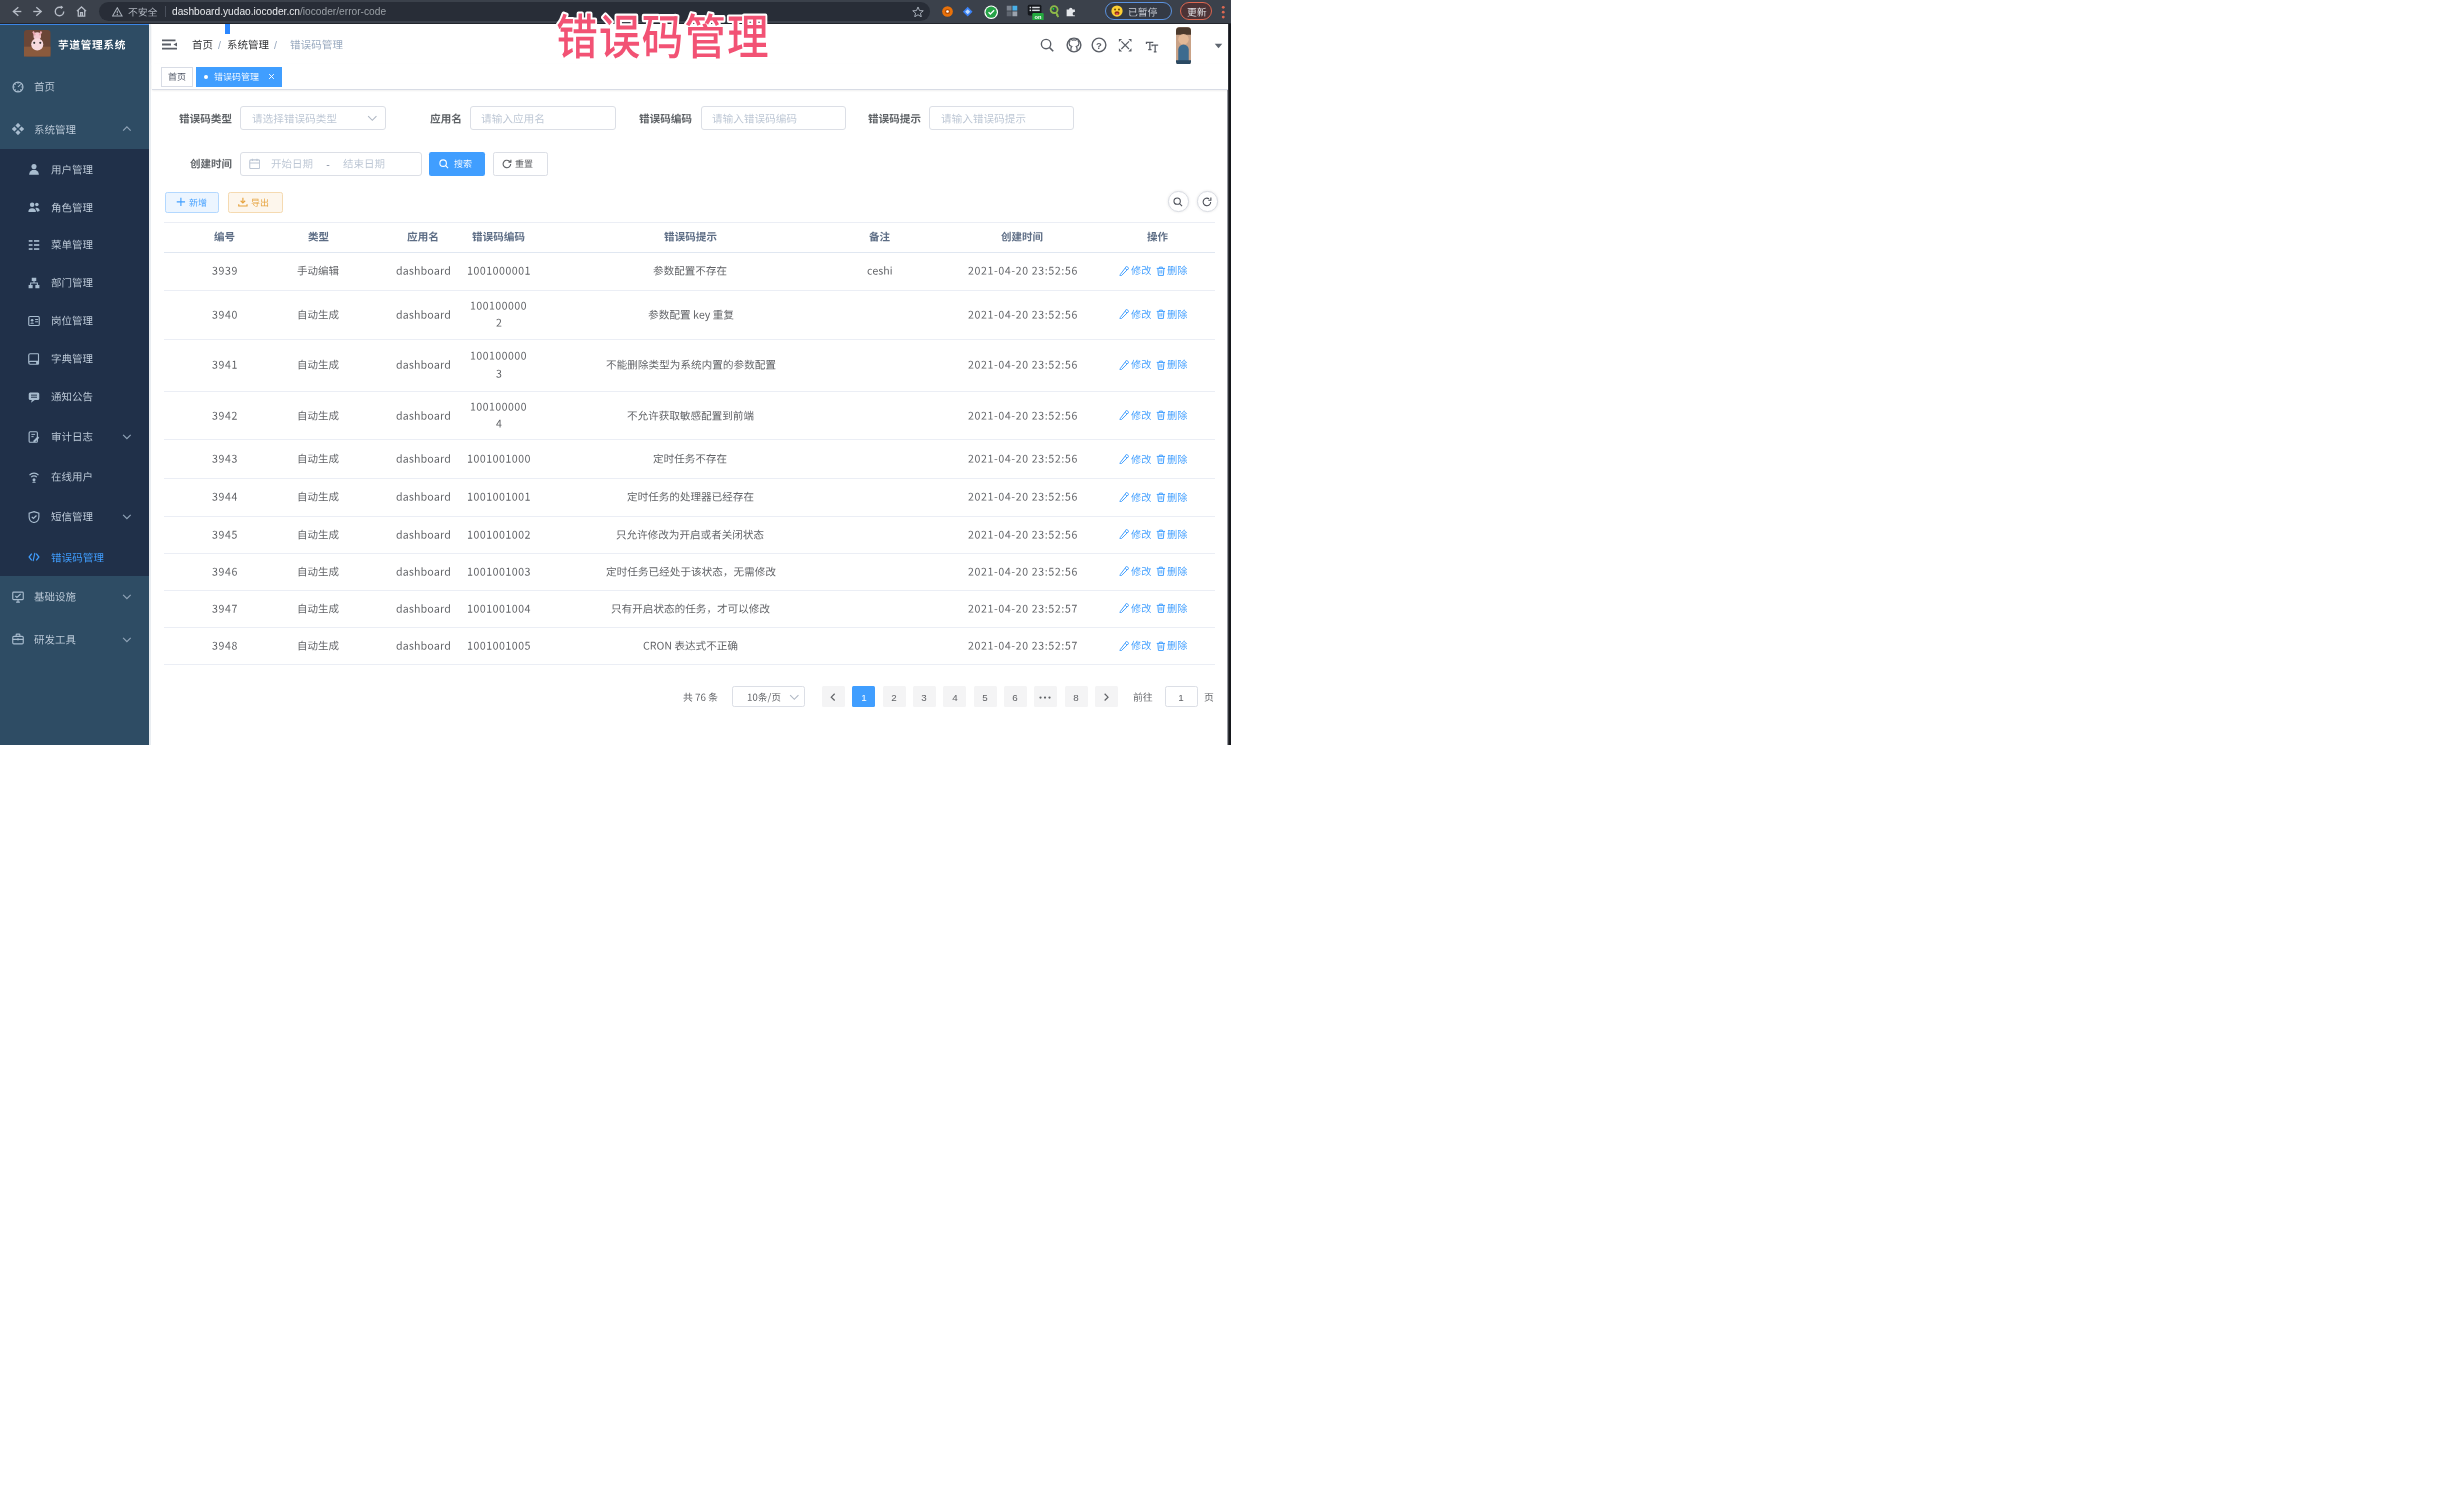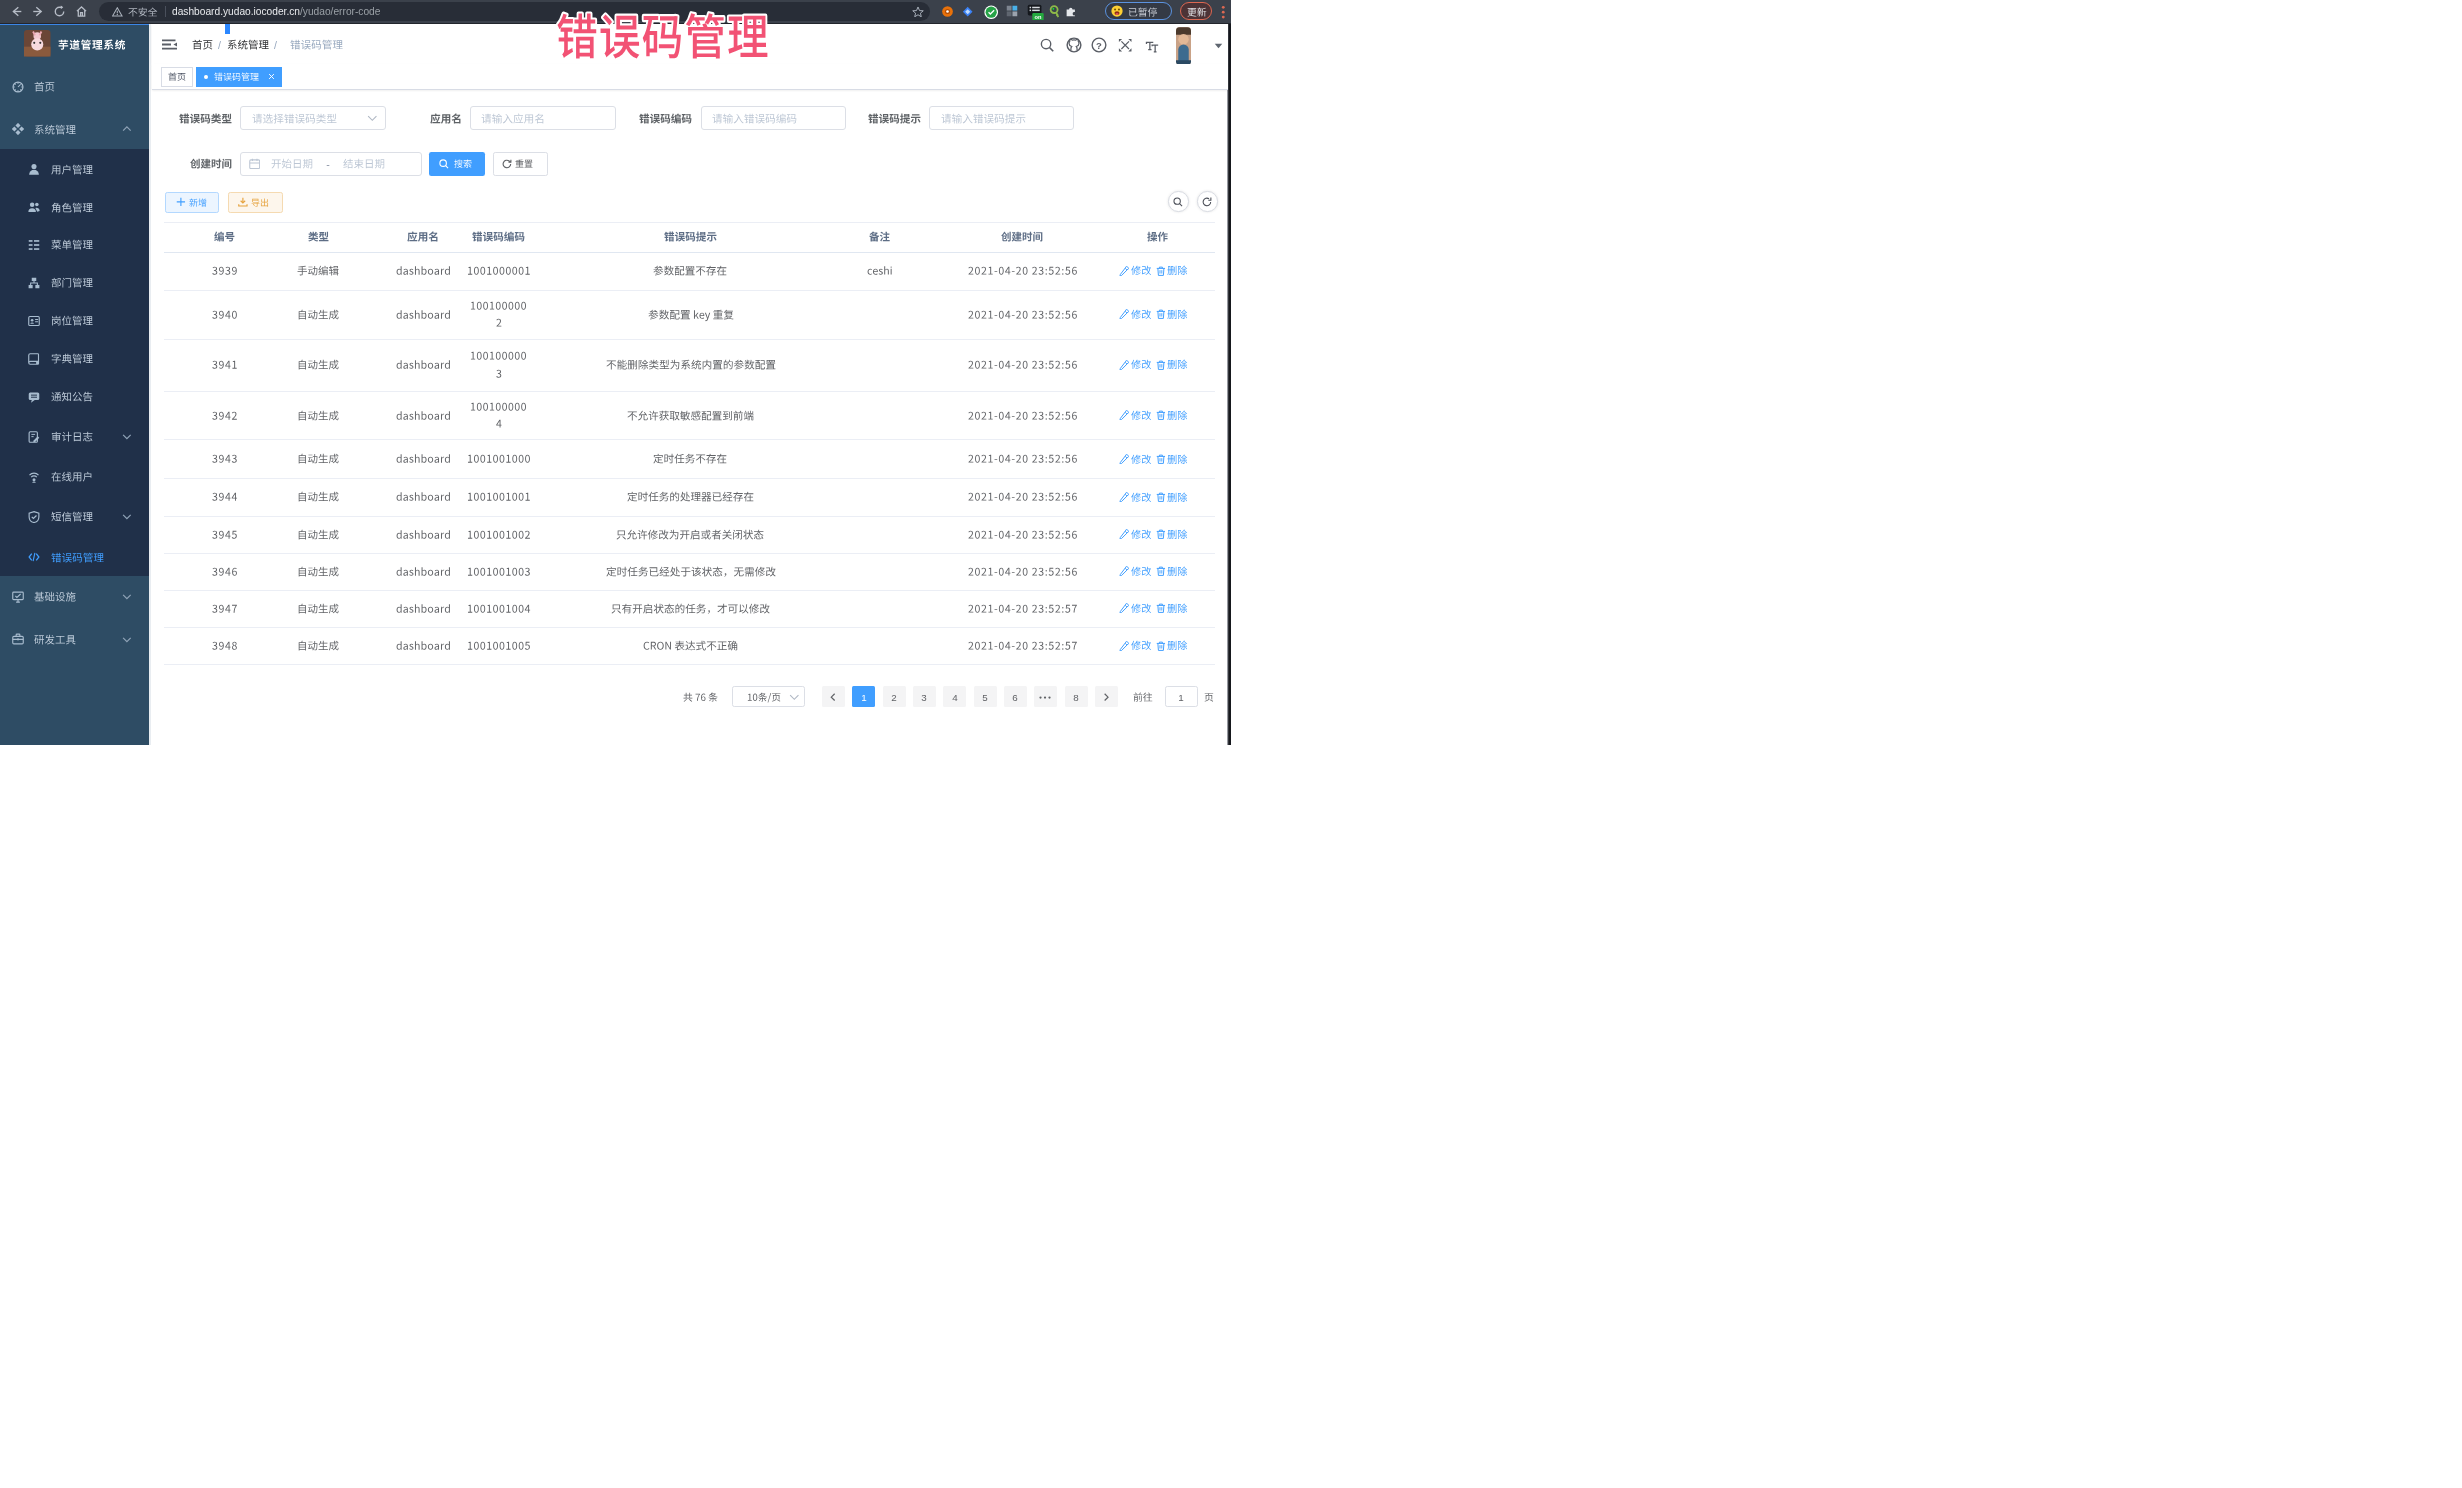--- a/index.html
+++ b/index.html
@@ -238,21 +238,21 @@
 <div class="a" style="left:128px;top:5.6px">
     <svg style="display:block;overflow:visible;" width="29.5" height="12.3" viewBox="0 0 39.0 16.2">
       <g fill="#b2b8c2" transform="matrix(0.013,0,0,-0.013,0,13)">
         <use href="#g1" x="0"></use>
         <use href="#g2" x="1000"></use>
         <use href="#g3" x="2000"></use>
       </g>
     </svg>
   </div>
 <div class="a" style="left:165px;top:6px;width:0.8px;height:11.4px;background:#4a505c;"></div>
-<div class="a" style="font:400 10.2px 'Liberation Sans',sans-serif;color:#e8eaed;line-height:10.2px;white-space:pre;left:172px;top:7.2px;">dashboard.yudao.iocoder.cn<span style="color:#9aa0a6">/yudao/error-code</span></div>
+<div class="a" style="font:400 10.2px 'Liberation Sans',sans-serif;color:#e8eaed;line-height:10.2px;white-space:pre;left:172px;top:7.2px;">dashboard.yudao.iocoder.cn<span style="color:#9aa0a6">/iocoder/error-code</span></div>
 <div class="a" style="left:912px;top:6px">
     <svg width="12" height="11.4" viewBox="0 0 16 15" style="display:block;">
       <path d="M8 1.2 L10 6 L15 6.3 L11.2 9.5 L12.4 14.3 L8 11.6 L3.6 14.3 L4.8 9.5 L1 6.3 L6 6 Z" stroke="#aab1bb" stroke-width="1.3" fill="none"></path>
     </svg>
   </div>
 <div class="a" style="left:941px;top:5.3px">
     <svg width="13" height="13" viewBox="0 0 17 17" style="display:block;">
       <circle cx="8.5" cy="8.5" r="7" fill="#e8710a"></circle>
       <circle cx="8.5" cy="8.5" r="3.4" fill="#b44f05"></circle>
       <circle cx="8.5" cy="8.5" r="1.7" fill="#fff"></circle>

